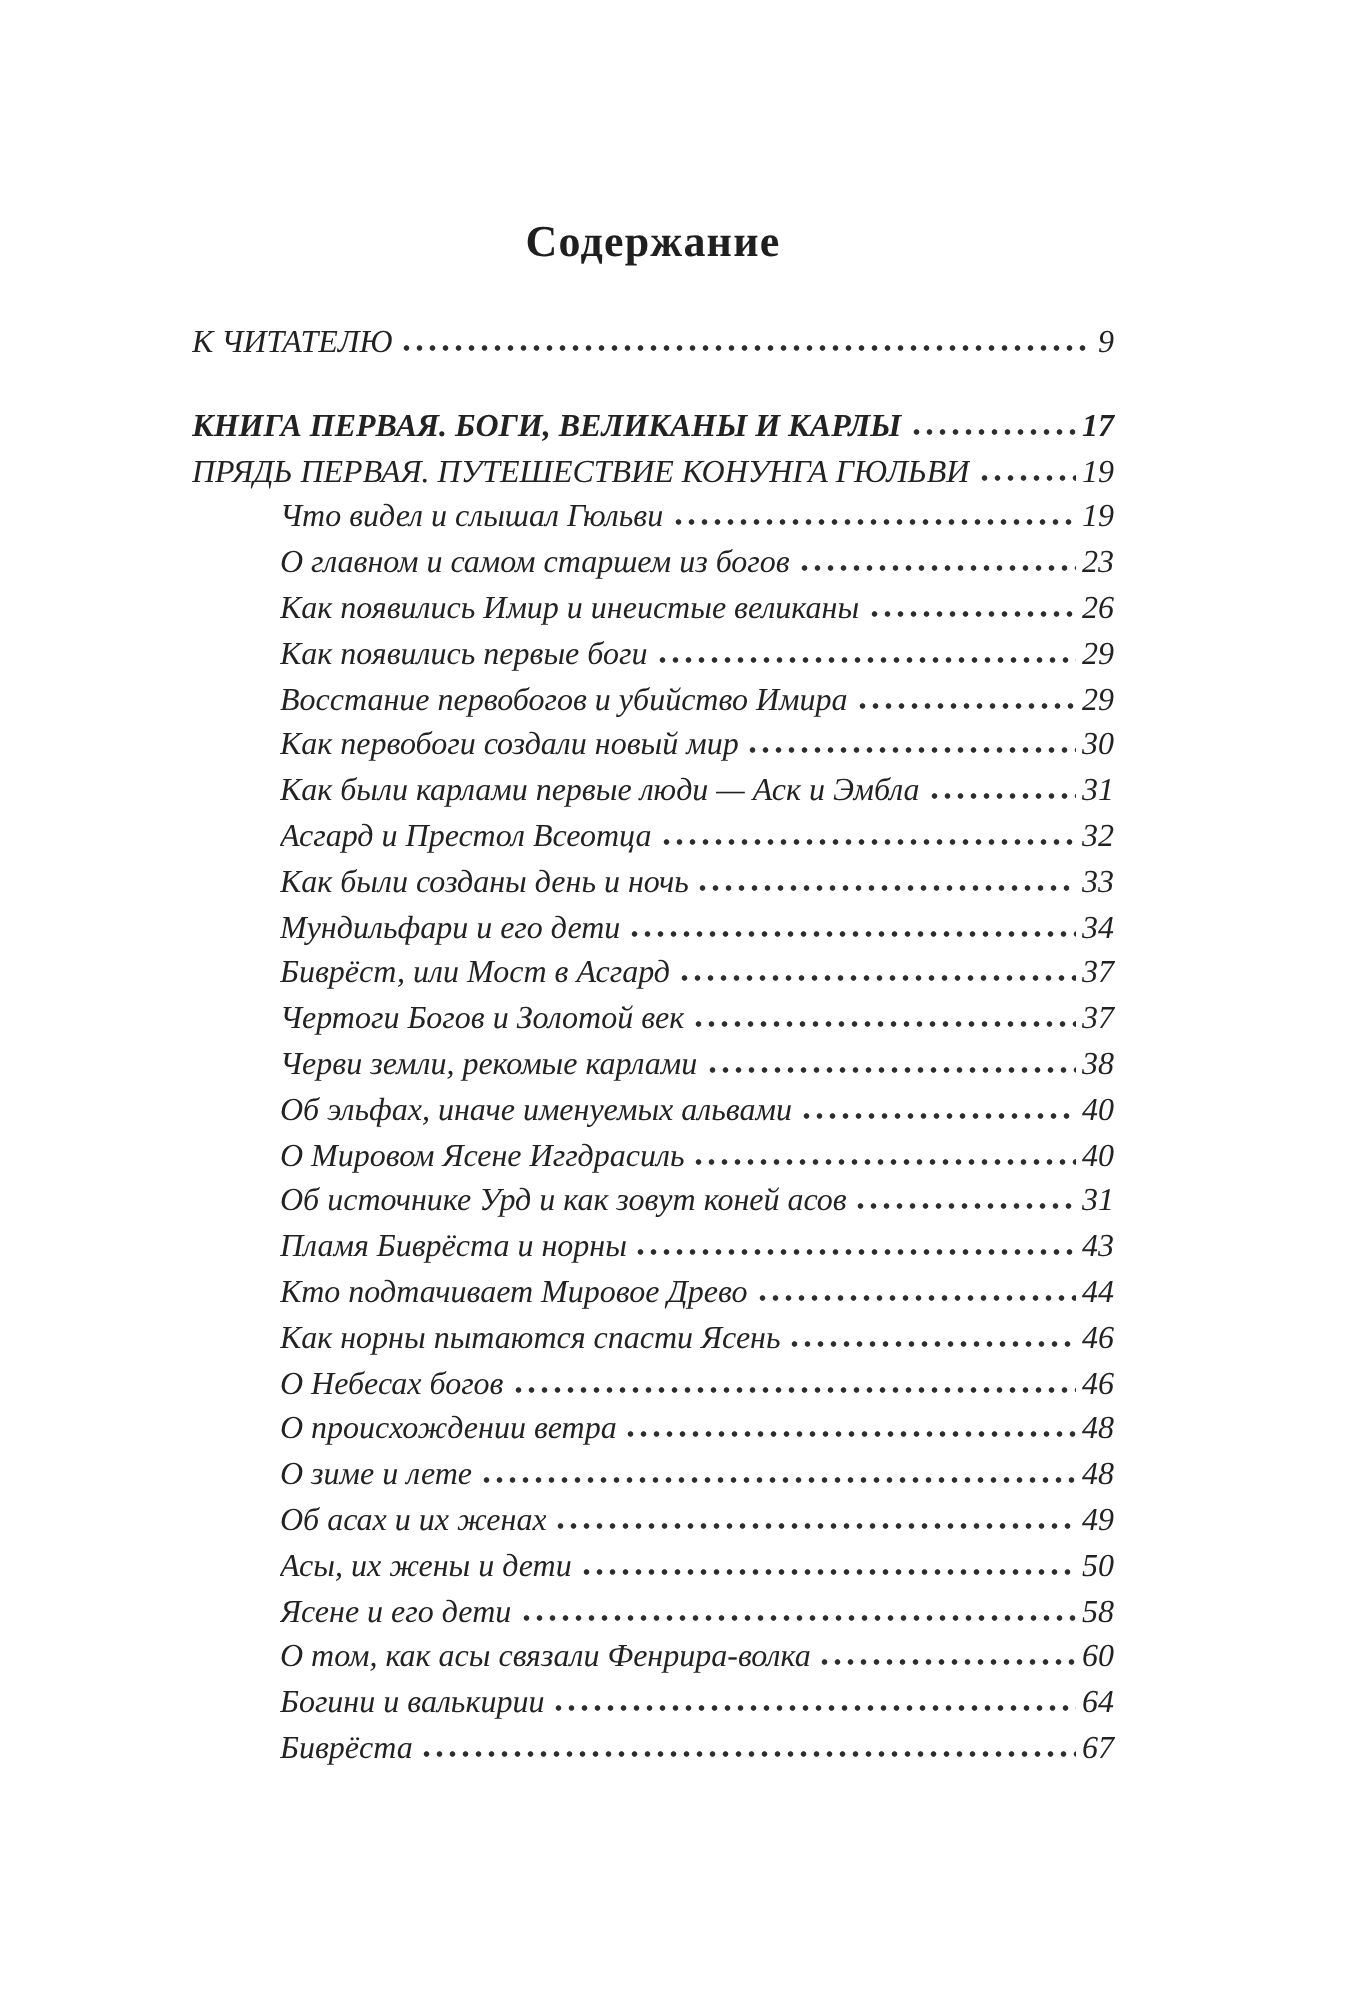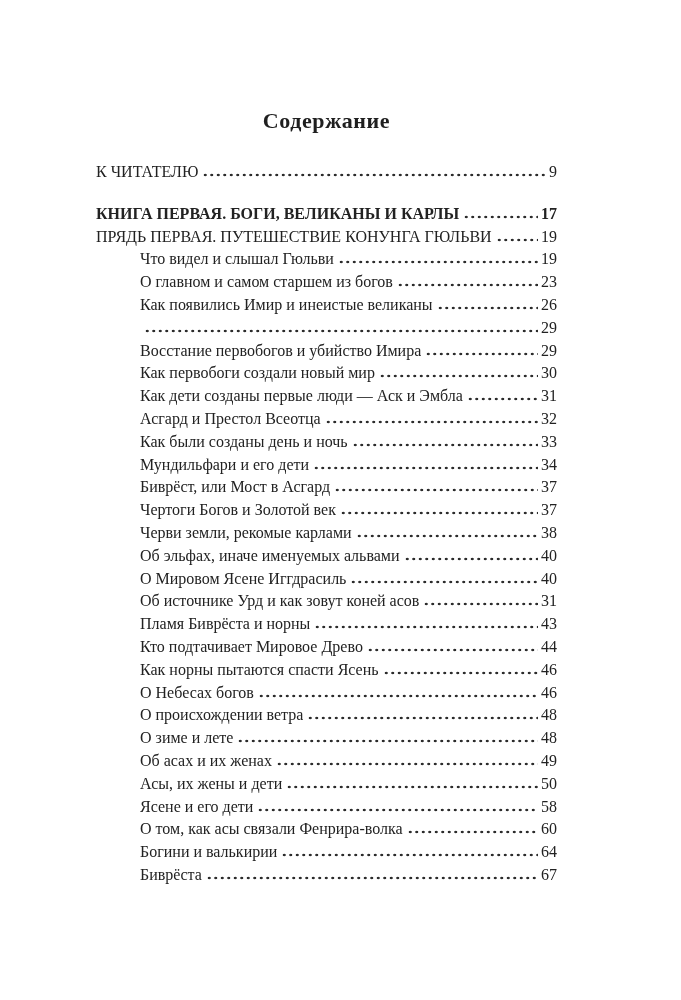--- a/index.html
+++ b/index.html
@@ -31,20 +31,21 @@
   .toc-list {
     width: 100%;
   }
   .toc-entry {
     display: flex;
     align-items: baseline;
     font-size: 16px;
     line-height: 22.8px;
     height: 22.8px;
     white-space: nowrap;
+    font-style: italic;
   }
   .toc-entry.level-1 {
     padding-left: 44px;
   }
   .toc-entry.bold .entry-label,
   .toc-entry.bold .entry-page {
     font-weight: bold;
   }
   .toc-entry.gap-after {
     margin-bottom: 19px;
@@ -99,35 +100,36 @@
     <span class="entry-label">О главном и самом старшем из богов</span>
     <span class="dot-leader"></span>
     <span class="entry-page">23</span>
   </div>
       <div class="toc-entry level-1">
     <span class="entry-label">Как появились Имир и инеистые великаны</span>
     <span class="dot-leader"></span>
     <span class="entry-page">26</span>
   </div>
       <div class="toc-entry level-1">
+    <span class="entry-label">Как появились первые боги</span>
     <span class="dot-leader"></span>
     <span class="entry-page">29</span>
   </div>
       <div class="toc-entry level-1">
     <span class="entry-label">Восстание первобогов и убийство Имира</span>
     <span class="dot-leader"></span>
     <span class="entry-page">29</span>
   </div>
       <div class="toc-entry level-1">
     <span class="entry-label">Как первобоги создали новый мир</span>
     <span class="dot-leader"></span>
     <span class="entry-page">30</span>
   </div>
       <div class="toc-entry level-1">
-    <span class="entry-label">Как дети созданы первые люди — Аск и Эмбла</span>
+    <span class="entry-label">Как были карлами первые люди — Аск и Эмбла</span>
     <span class="dot-leader"></span>
     <span class="entry-page">31</span>
   </div>
       <div class="toc-entry level-1">
     <span class="entry-label">Асгард и Престол Всеотца</span>
     <span class="dot-leader"></span>
     <span class="entry-page">32</span>
   </div>
       <div class="toc-entry level-1">
     <span class="entry-label">Как были созданы день и ночь</span>

